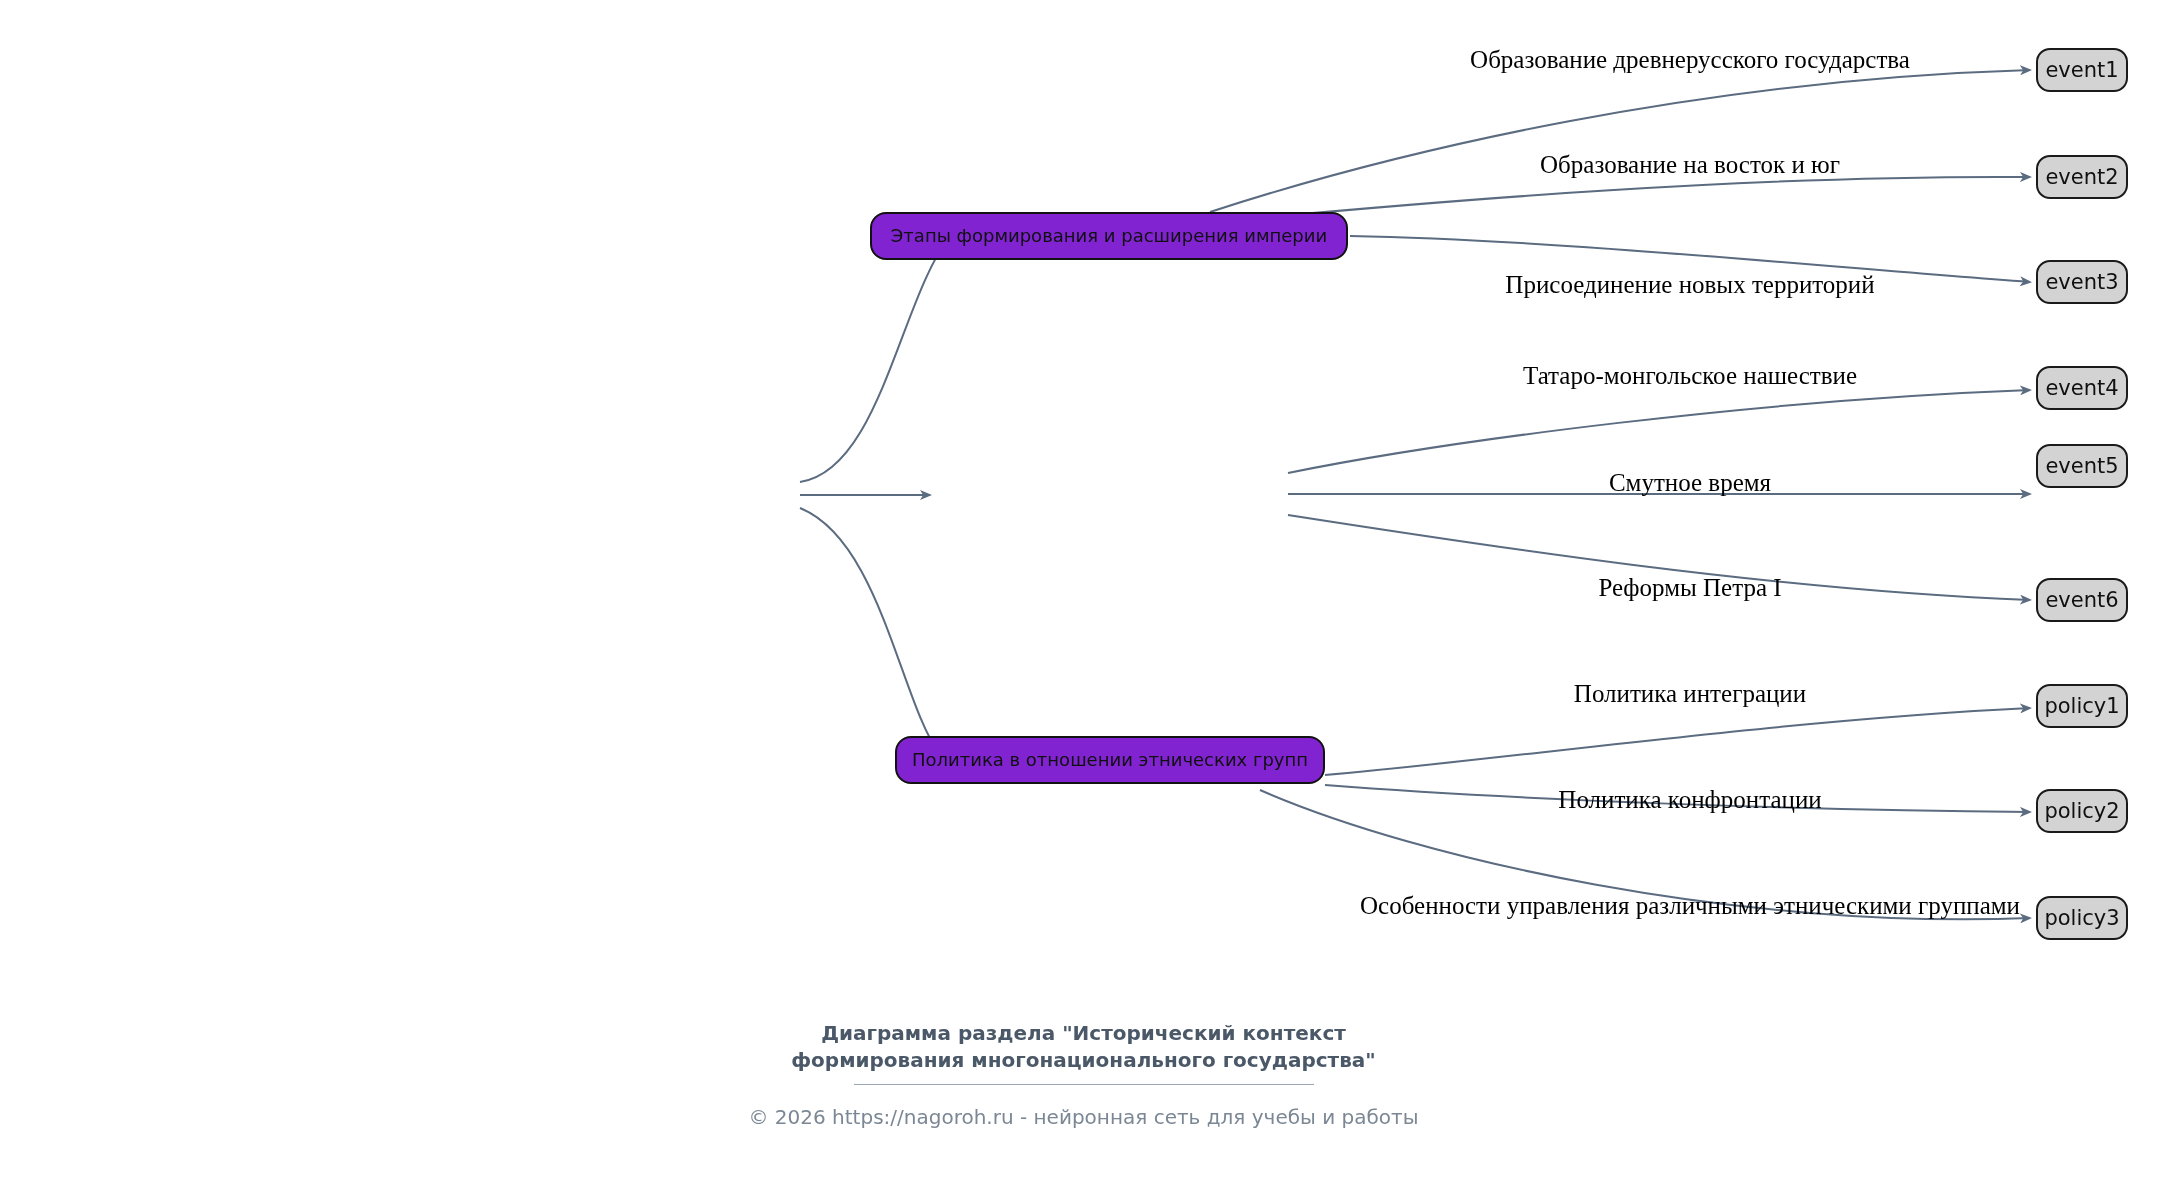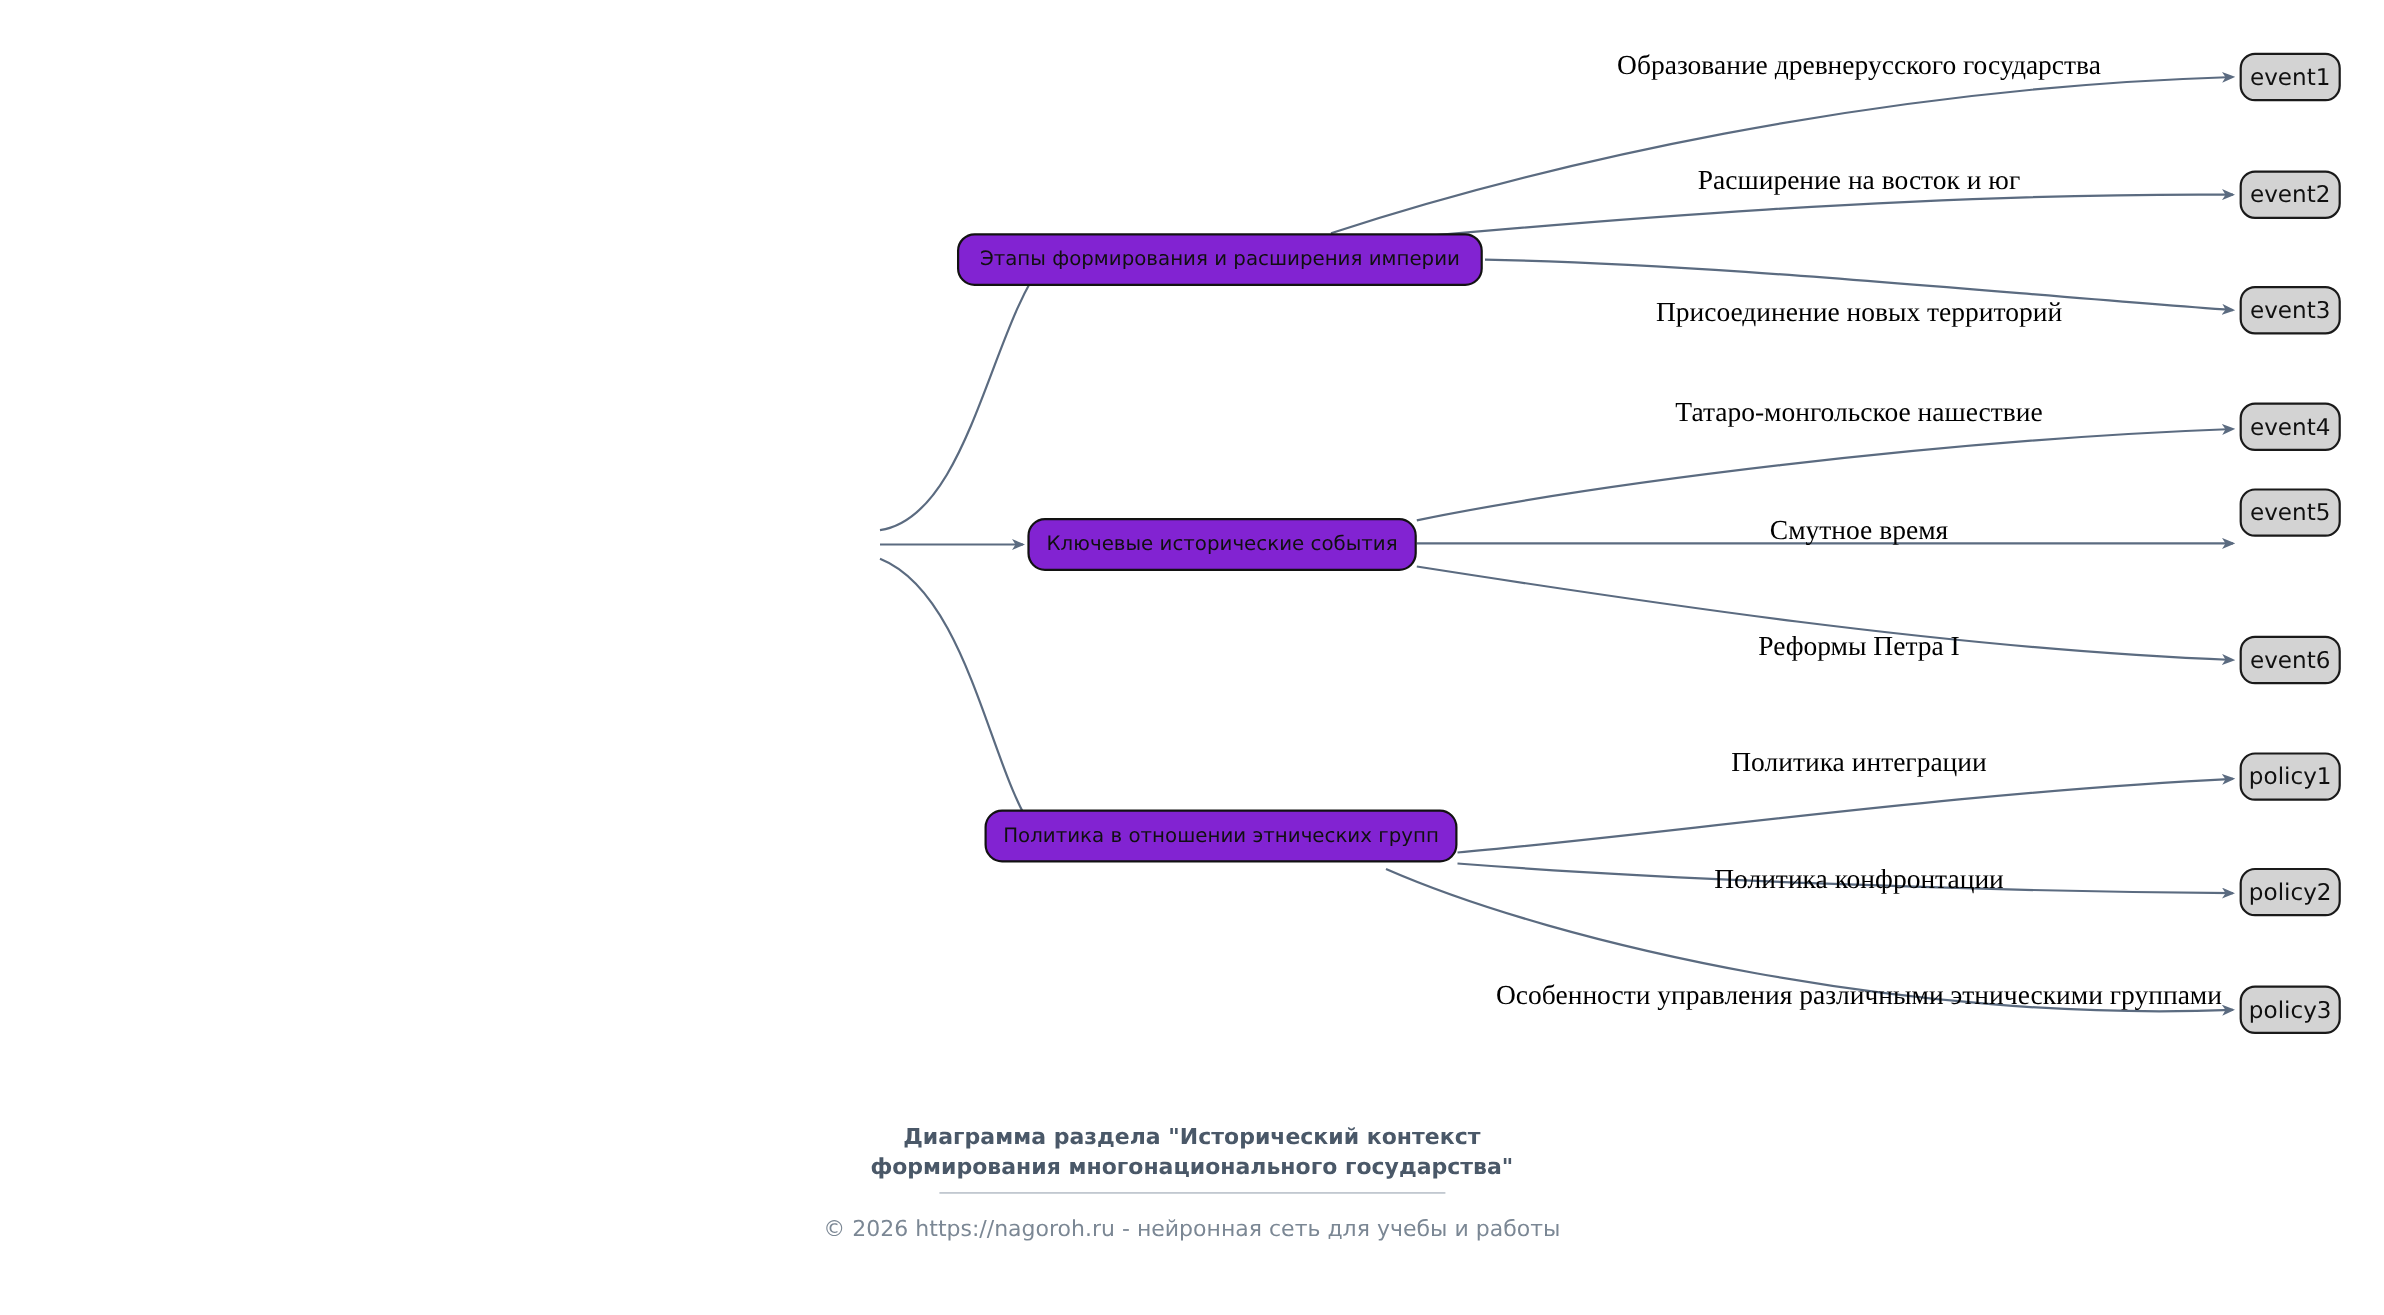--- a/index.html
+++ b/index.html
@@ -138,23 +138,20 @@
       <path d="M1325,785 C1520,800 1790,810 2030,812" marker-end="url(#arrow)"></path>
       <path d="M1260,790 C1420,860 1740,930 2030,918" marker-end="url(#arrow)"></path>
     </g>
   </svg>
 
 
   <div class="node node-branch" style="left:870px; top:212px; width:478px; height:48px;">
     <span>Этапы формирования и расширения империи</span>
   </div>
 
-  <div class="node node-branch" style="left:934px; top:471px; width:354px; height:48px;">
-    <span>Ключевые исторические события</span>
-  </div>
 
   <div class="node node-branch" style="left:895px; top:736px; width:430px; height:48px;">
     <span>Политика в отношении этнических групп</span>
   </div>
 
   <div class="node node-leaf" style="left:2036px; top:48px; width:92px; height:44px;">
     <span>event1</span>
   </div>
   <div class="node node-leaf" style="left:2036px; top:155px; width:92px; height:44px;">
     <span>event2</span>
@@ -177,21 +174,21 @@
     <span>policy1</span>
   </div>
   <div class="node node-leaf" style="left:2036px; top:789px; width:92px; height:44px;">
     <span>policy2</span>
   </div>
   <div class="node node-leaf" style="left:2036px; top:896px; width:92px; height:44px;">
     <span>policy3</span>
   </div>
 
   <div class="edge-label center" style="left:1690px; top:47px;">Образование древнерусского государства</div>
-  <div class="edge-label center" style="left:1690px; top:152px;">Расширение на восток и юг</div>
+  <div class="edge-label center" style="left:1690px; top:152px;">Образование на восток и юг</div>
   <div class="edge-label center" style="left:1690px; top:258px;margin-top:14px;">Присоединение новых территорий</div>
 
   <div class="edge-label center" style="left:1690px; top:363px;">Татаро-монгольское нашествие</div>
   <div class="edge-label center" style="left:1690px; top:470px;">Смутное время</div>
   <div class="edge-label center" style="left:1690px; top:575px;">Реформы Петра I</div>
 
   <div class="edge-label center" style="left:1690px; top:681px;">Политика интеграции</div>
   <div class="edge-label center" style="left:1690px; top:787px;">Политика конфронтации</div>
   <div class="edge-label center" style="left:1690px; top:893px;">Особенности управления различными этническими группами</div>
 

